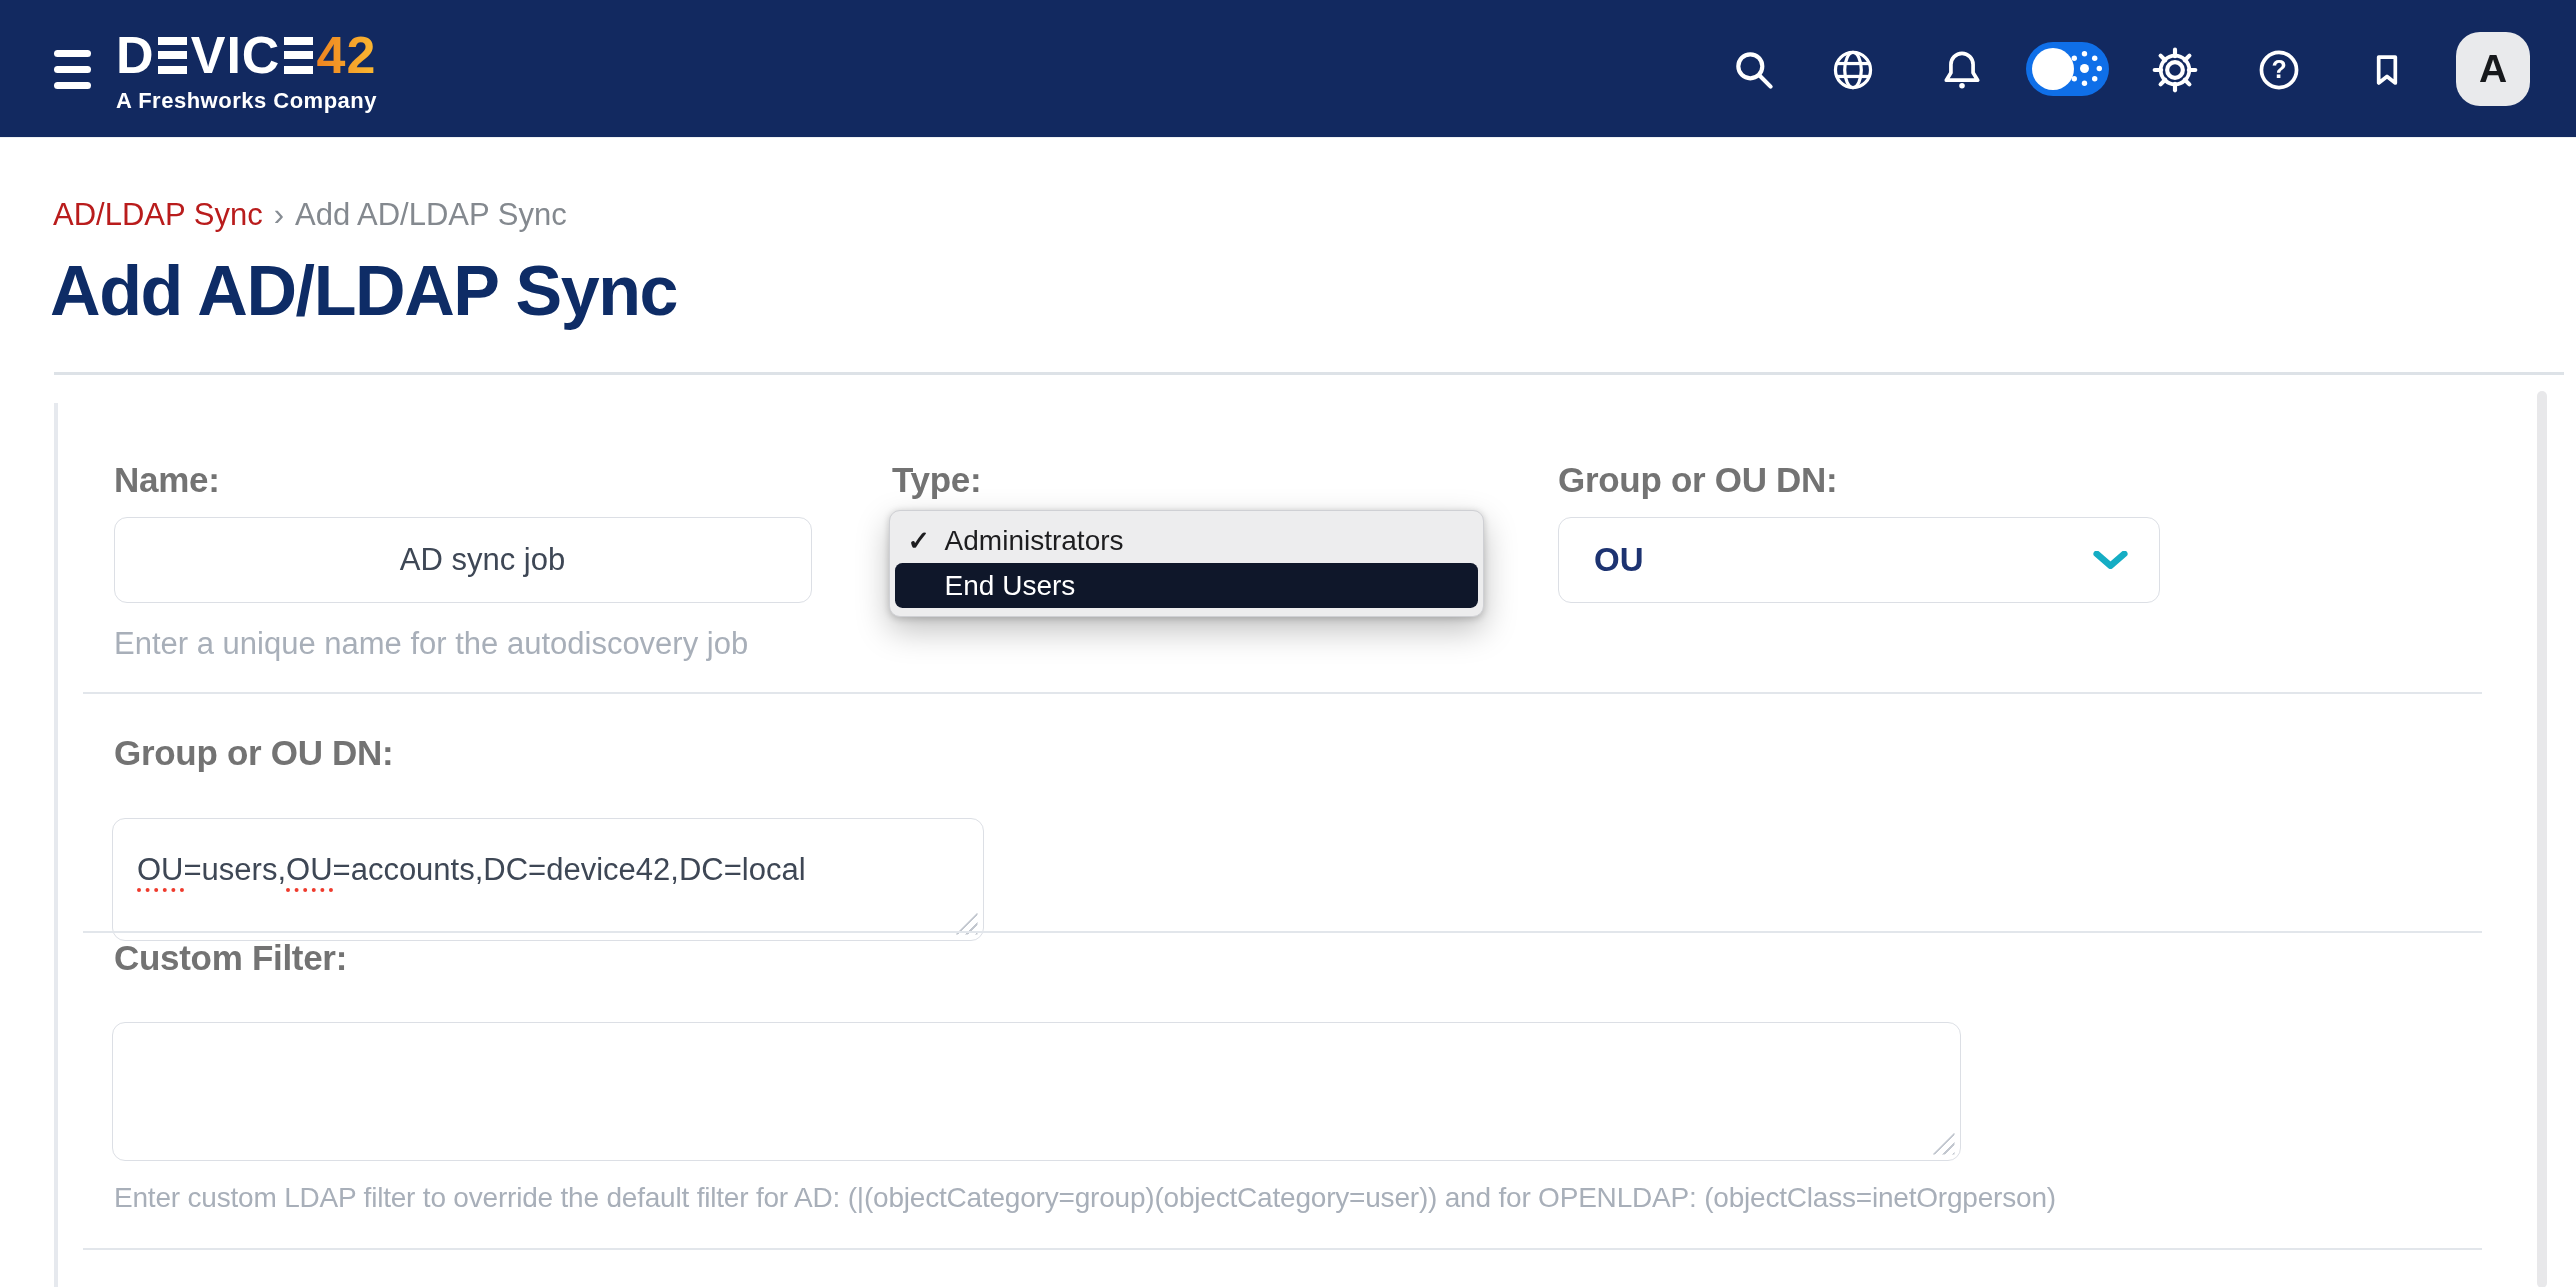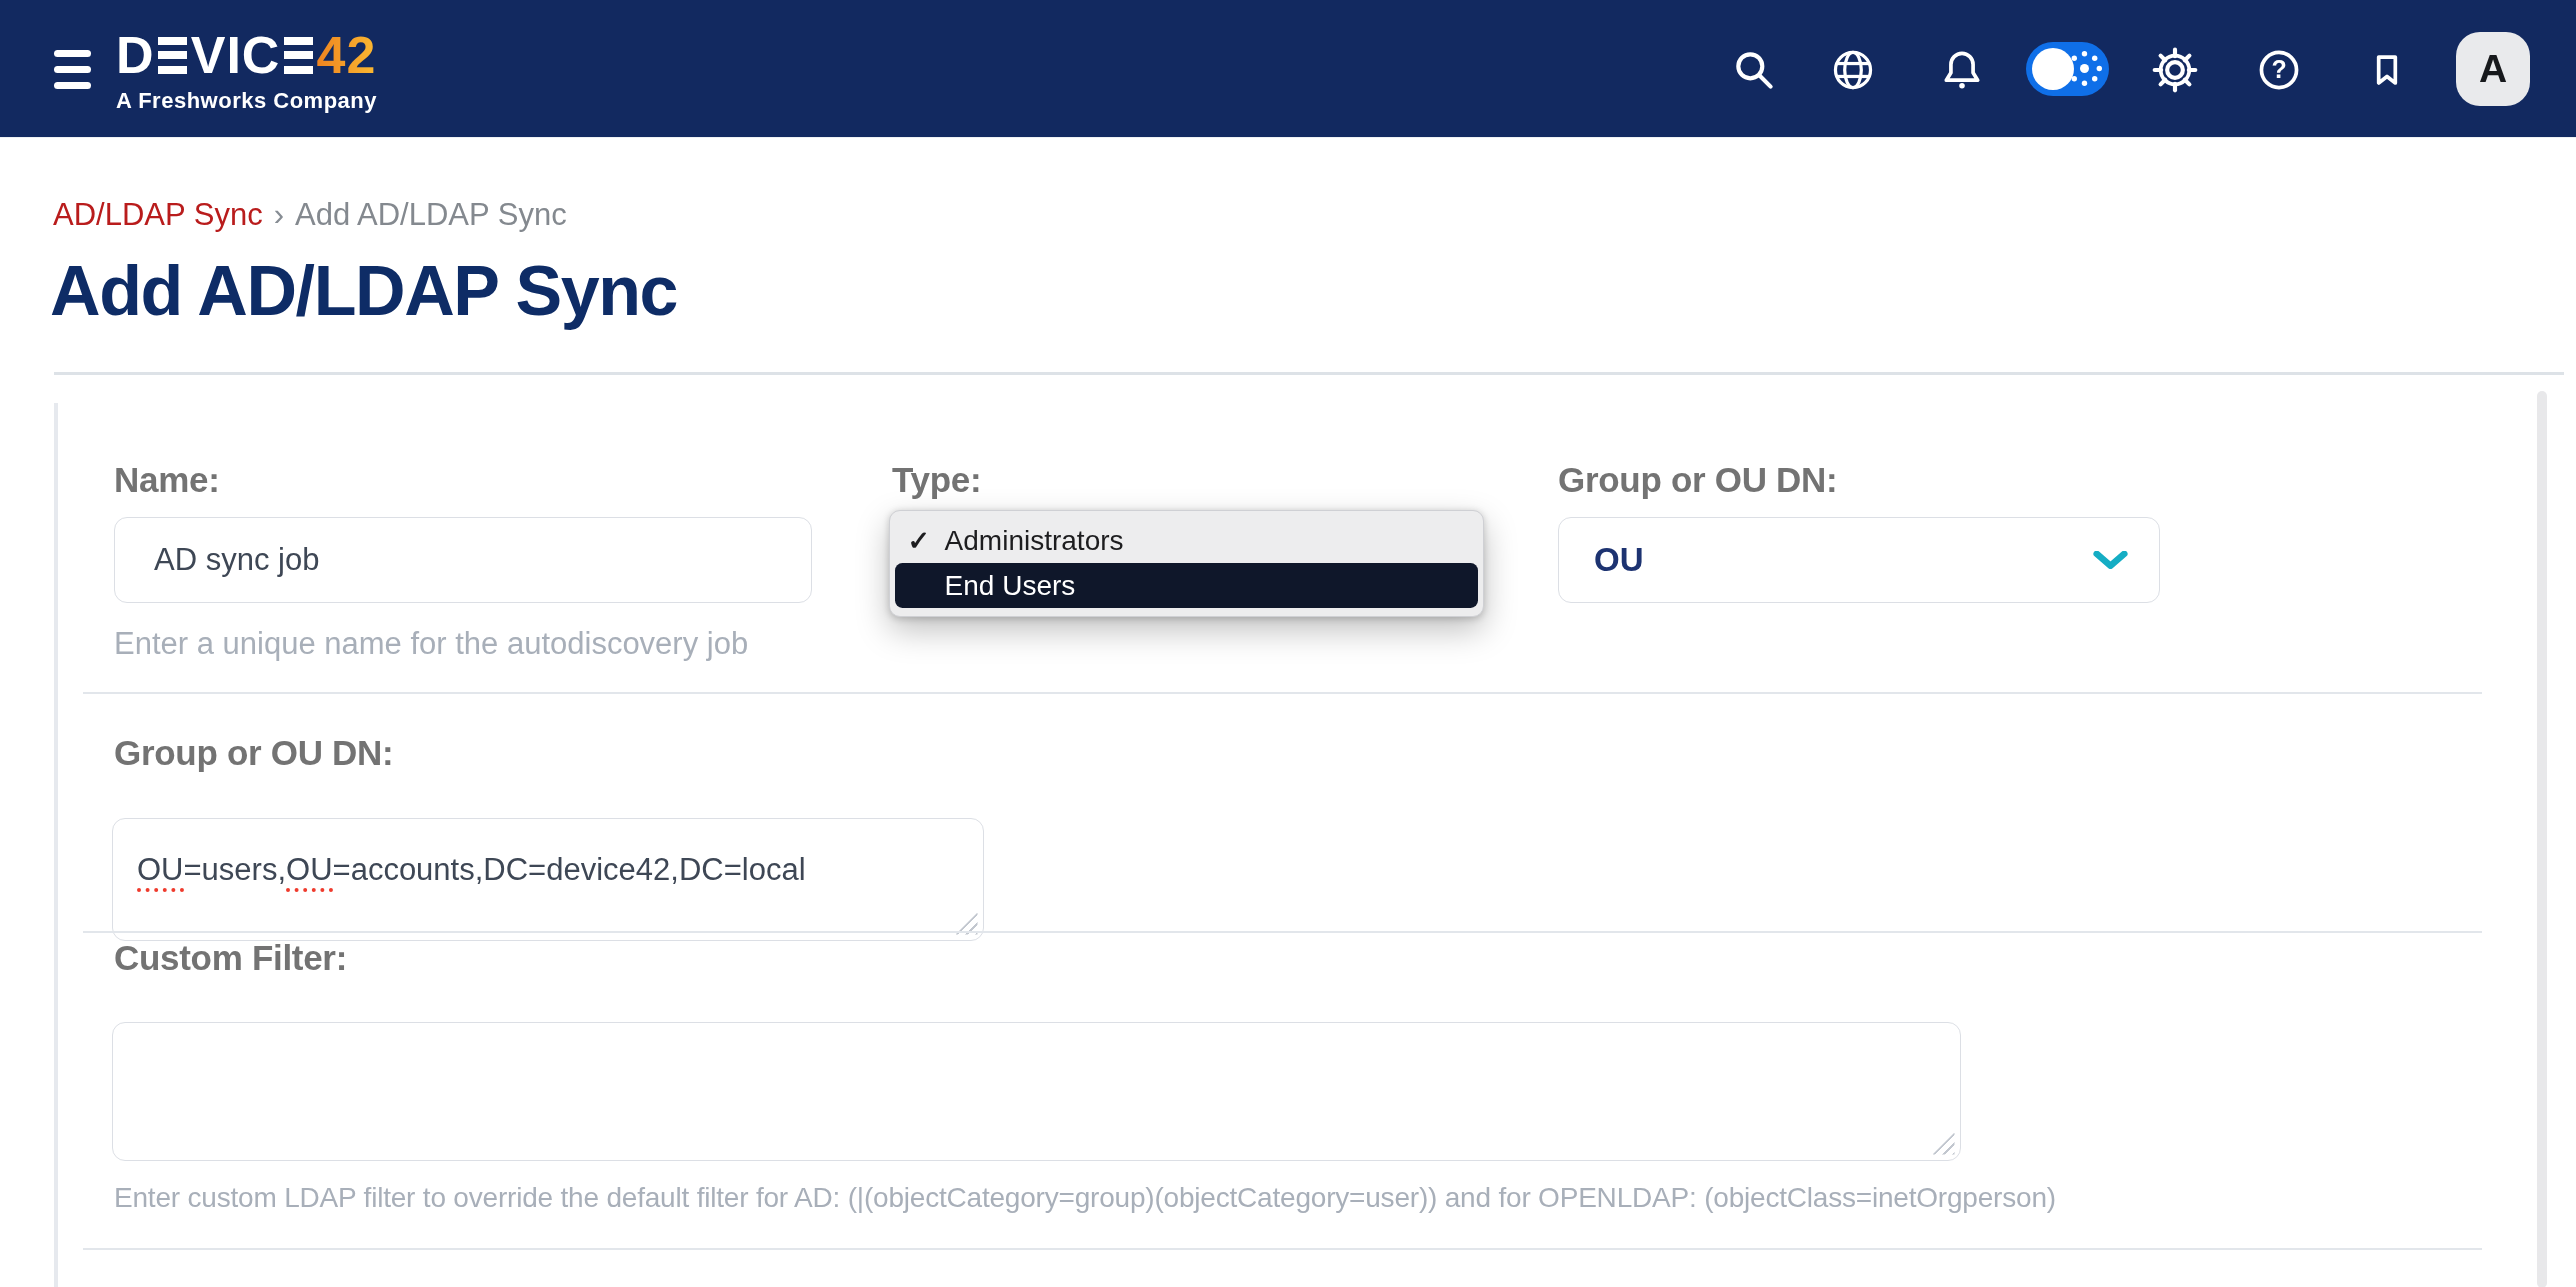--- a/index.html
+++ b/index.html
@@ -38,21 +38,21 @@
   .page-divider { position:absolute; left:54px; top:372px; width:2510px; height:2.8px; background:#dde2e7; }
 
   
   .card-left-border { position:absolute; left:54px; top:403px; width:3.7px; height:884px; background:#e6e9ee; }
   .row-divider { position:absolute; left:83px; width:2399px; height:1.8px; background:#e2e6eb; }
 
   .field-label { position:absolute; font-size:35px; font-weight:700; color:#737373; letter-spacing:-0.3px; }
   .helper { position:absolute; font-size:31px; color:#a8afb9; white-space:nowrap; }
 
   .text-box { position:absolute; background:#fff; border:1.8px solid #dcdfe5; border-radius:13px; font-size:31px; color:#3e4755; }
-  .input-line { display:flex; align-items:center; padding-left:39px; }
+  .input-line { display:flex; align-items:center; padding-left:39px;justify-content:center; }
 
   .resize-handle { position:absolute; right:5.5px; bottom:5.5px; width:22px; height:22px; cursor:nwse-resize;
     background:repeating-linear-gradient(-45deg,#c2c7cf 0 2.3px,transparent 2.3px 7.4px);
     clip-path:polygon(100% 0,100% 100%,0 100%); }
 
   .spell { border-bottom:4.6px dotted #ef3b2d; padding-bottom:0.9px; }
 
   
   .select-box { display:flex; align-items:center; padding:0 31px 0 35px; cursor:pointer; }
   .select-value { color:#1d3371; font-weight:700; font-size:33px; flex:1; }

